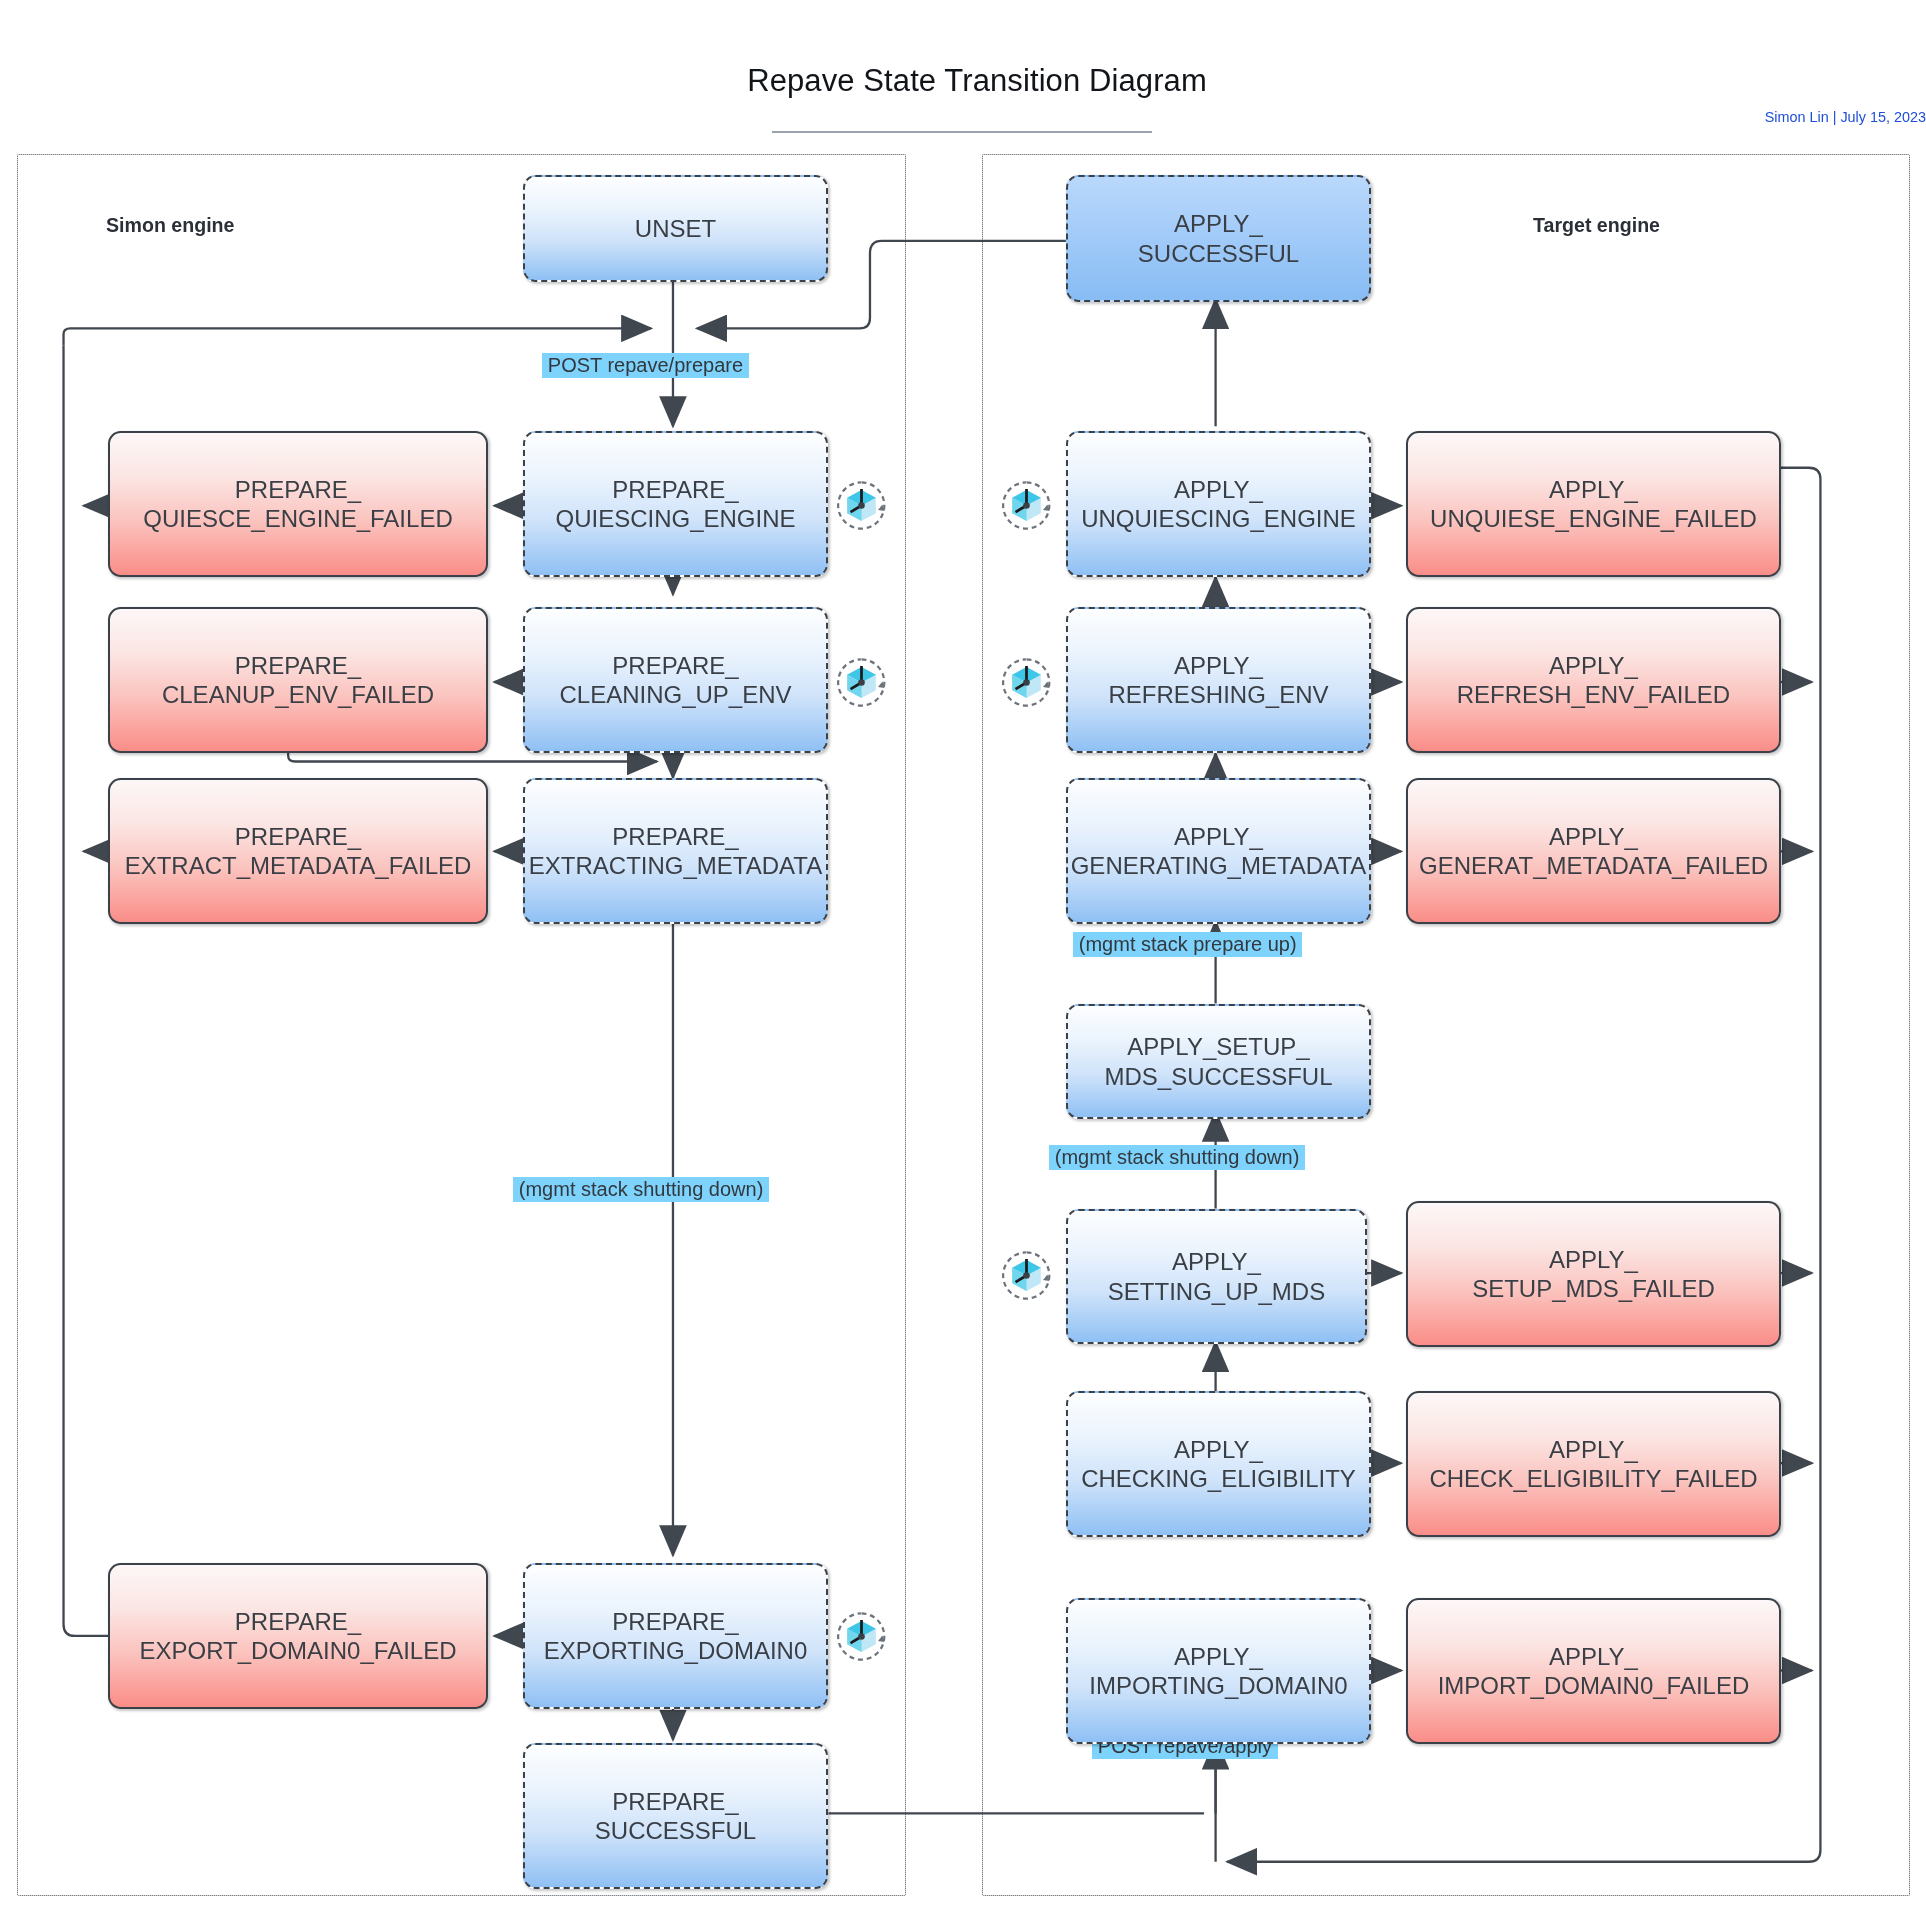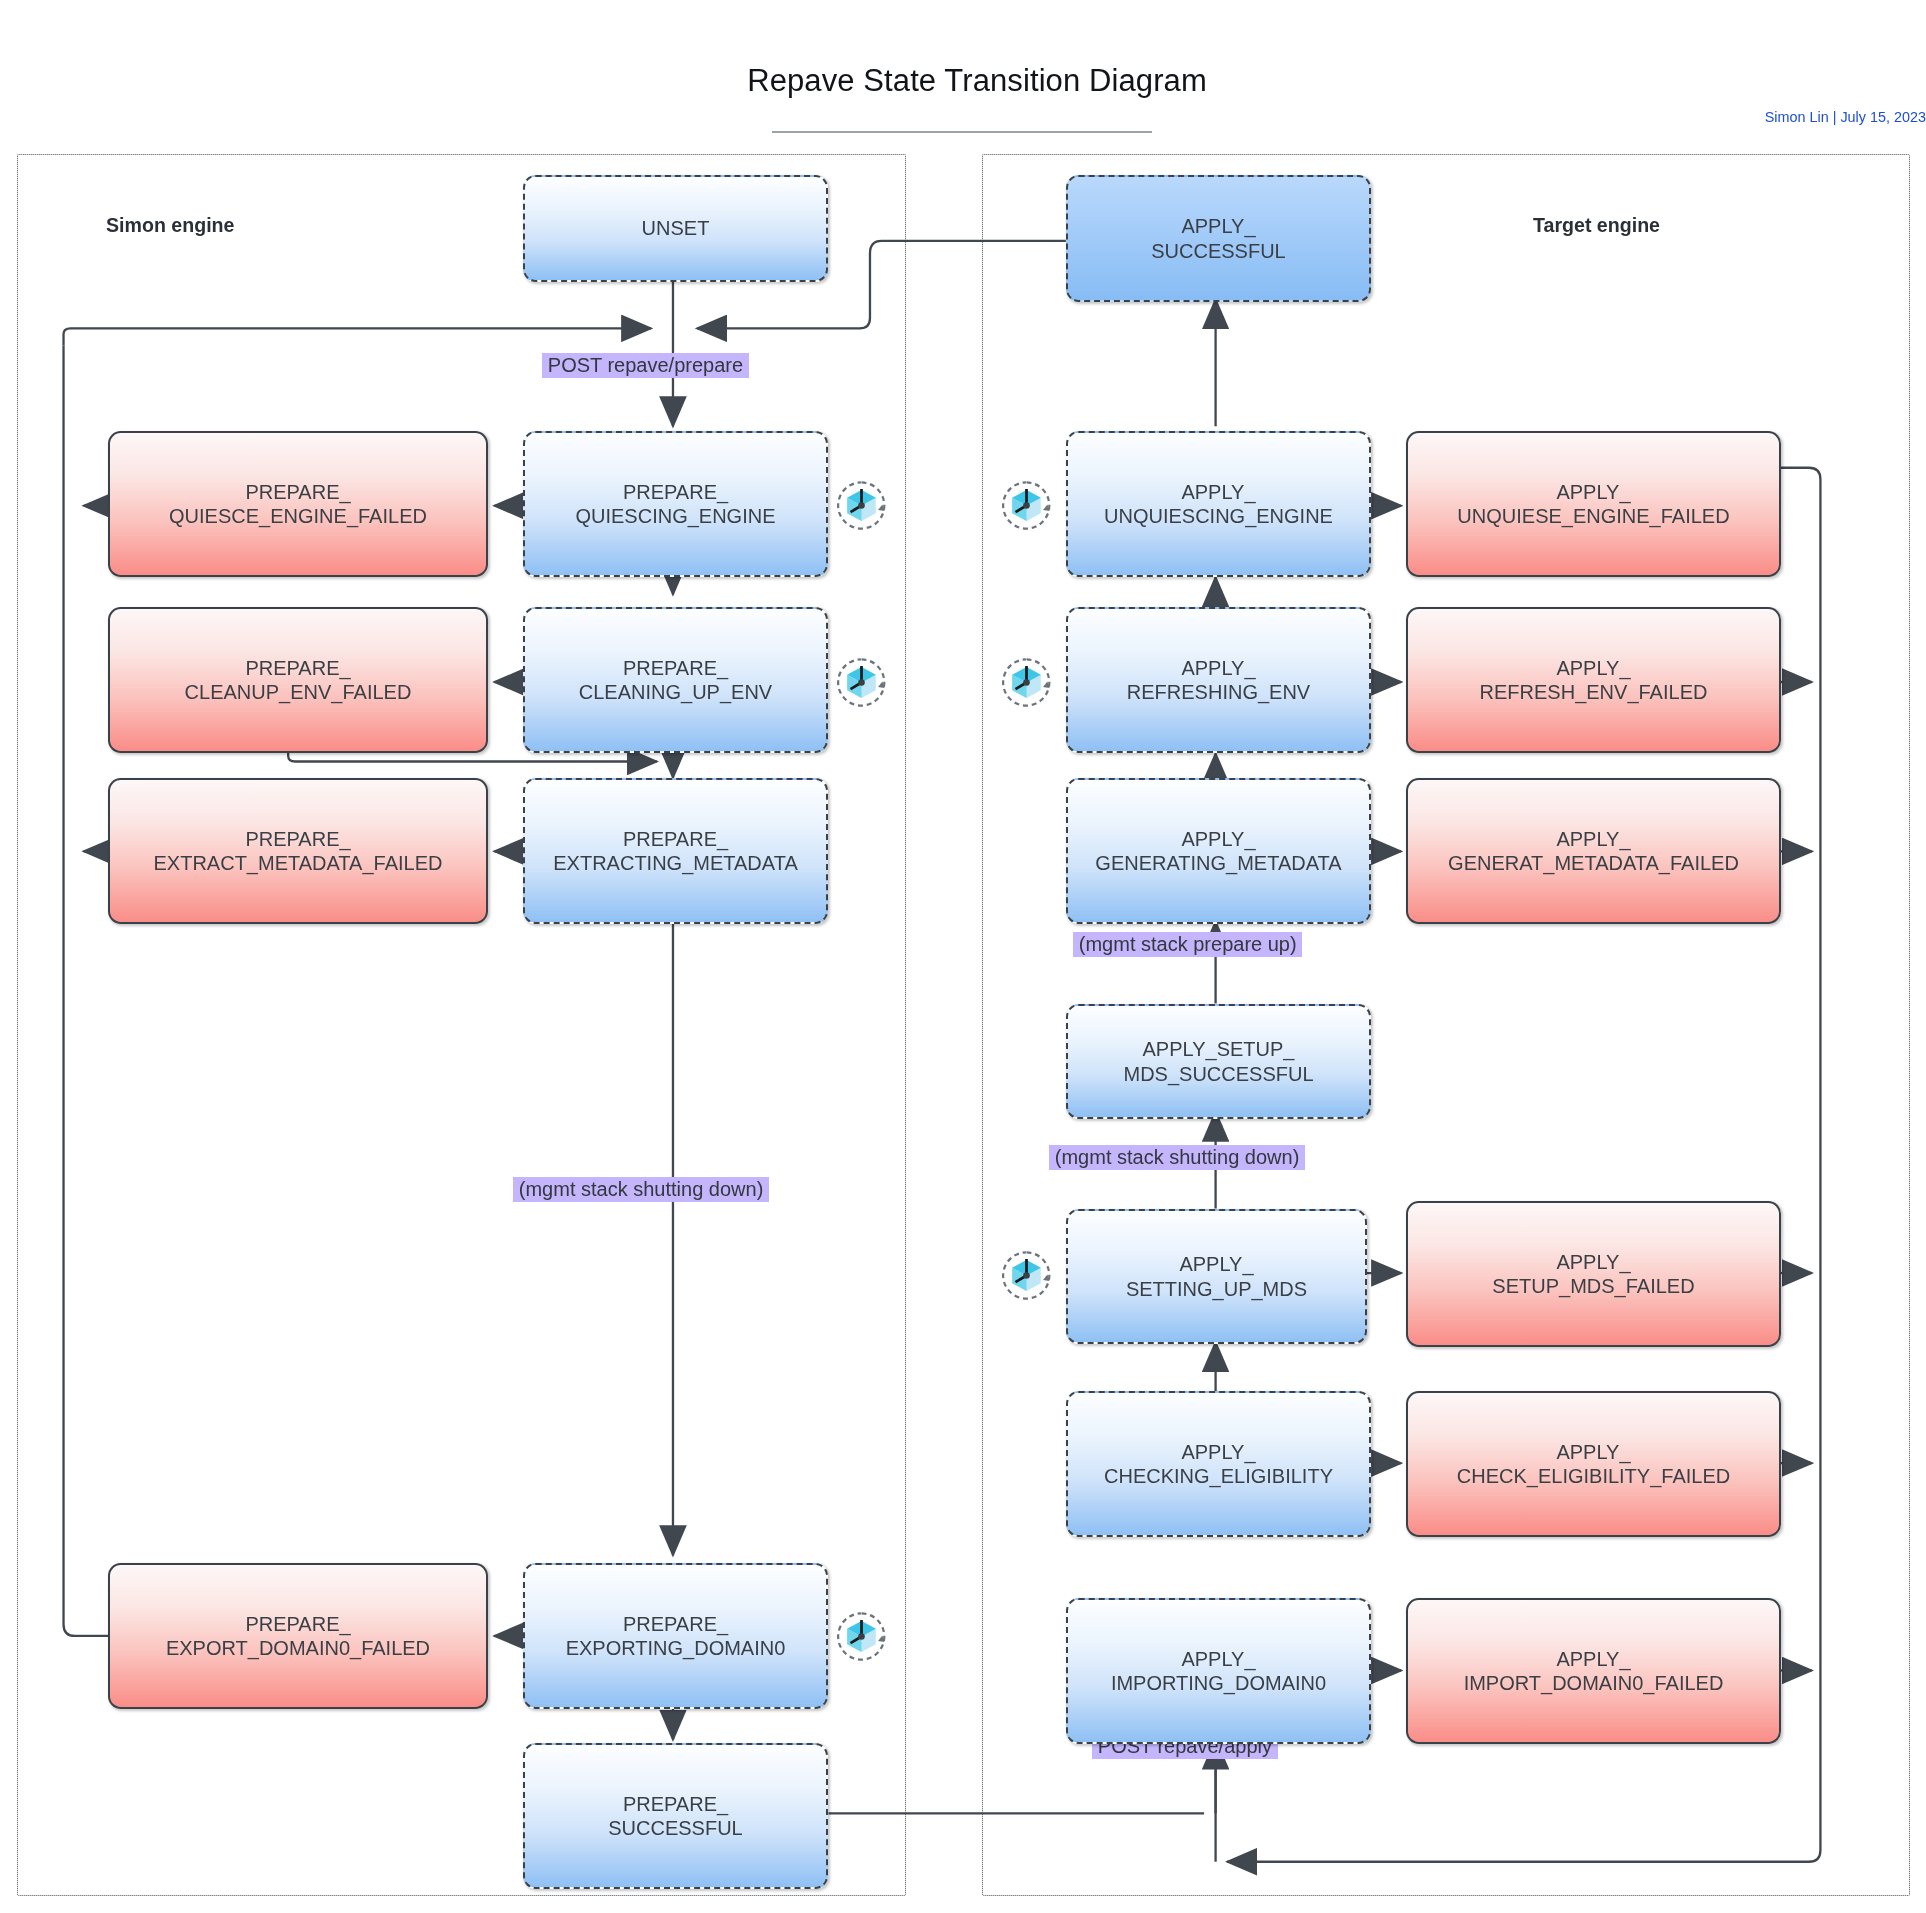--- a/index.html
+++ b/index.html
@@ -20,34 +20,34 @@
   
   .lane{position:absolute;border:1.7px dotted #4a4f57;border-radius:1.7px;background:transparent;}
   .lane-label{position:absolute;font-size:19.6px;font-weight:bold;color:#2b3038;}
 
   
   #edges{position:absolute;left:0;top:0;width:1926px;height:1913px;}
 
   
   .node{position:absolute;border-radius:12.7px;box-sizing:border-box;
         display:flex;align-items:center;justify-content:center;text-align:center;
-        font-size:20px;line-height:1.22;color:#3a3f46;font-weight:400;
+        font-size:24px;line-height:1.22;color:#3a3f46;font-weight:400;
         box-shadow:1.7px 1.7px 2.9px rgba(0,0,0,.22);}
   .node span{display:block;padding:0 4.6px;white-space:pre-line;}
 
   .n-blue{border:2.3px dashed #3b4149;
           background:linear-gradient(180deg,#fdfeff 0%,#eaf3fd 32%,#cfe3fa 62%,#8fc0f4 100%);}
   .n-blue-solid{border:2.3px dashed #3b4149;
           background:linear-gradient(180deg,#b9d8fb 0%,#a6cdf9 40%,#87bcf4 100%);}
   .n-red{border:2.3px solid #3b4149;
           background:linear-gradient(180deg,#fdf7f7 0%,#fbe6e4 30%,#fbc3be 62%,#fa8d88 100%);}
 
   
   .elabel{position:absolute;font-size:20px;color:#33383e;white-space:nowrap;
-          background:#c4b5fd;padding:1.2px 5.8px;}
+          background:#7dd3fc;padding:1.2px 5.8px;}
 
   
   .clockicon{position:absolute;width:55px;height:55px;}
 </style>
 </head>
 <body>
 
 <div id="stage">
 
   <div class="title">Repave State Transition Diagram</div>

